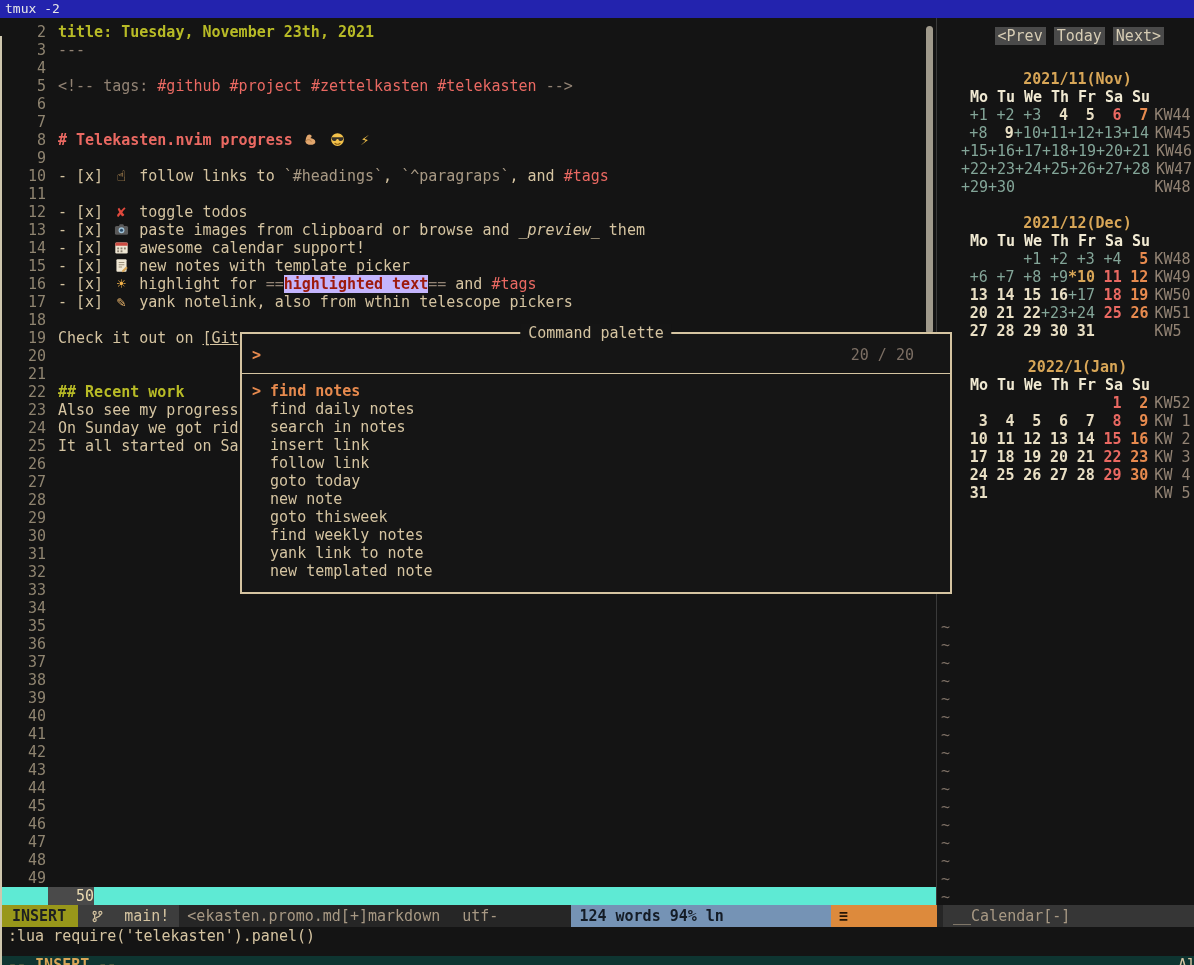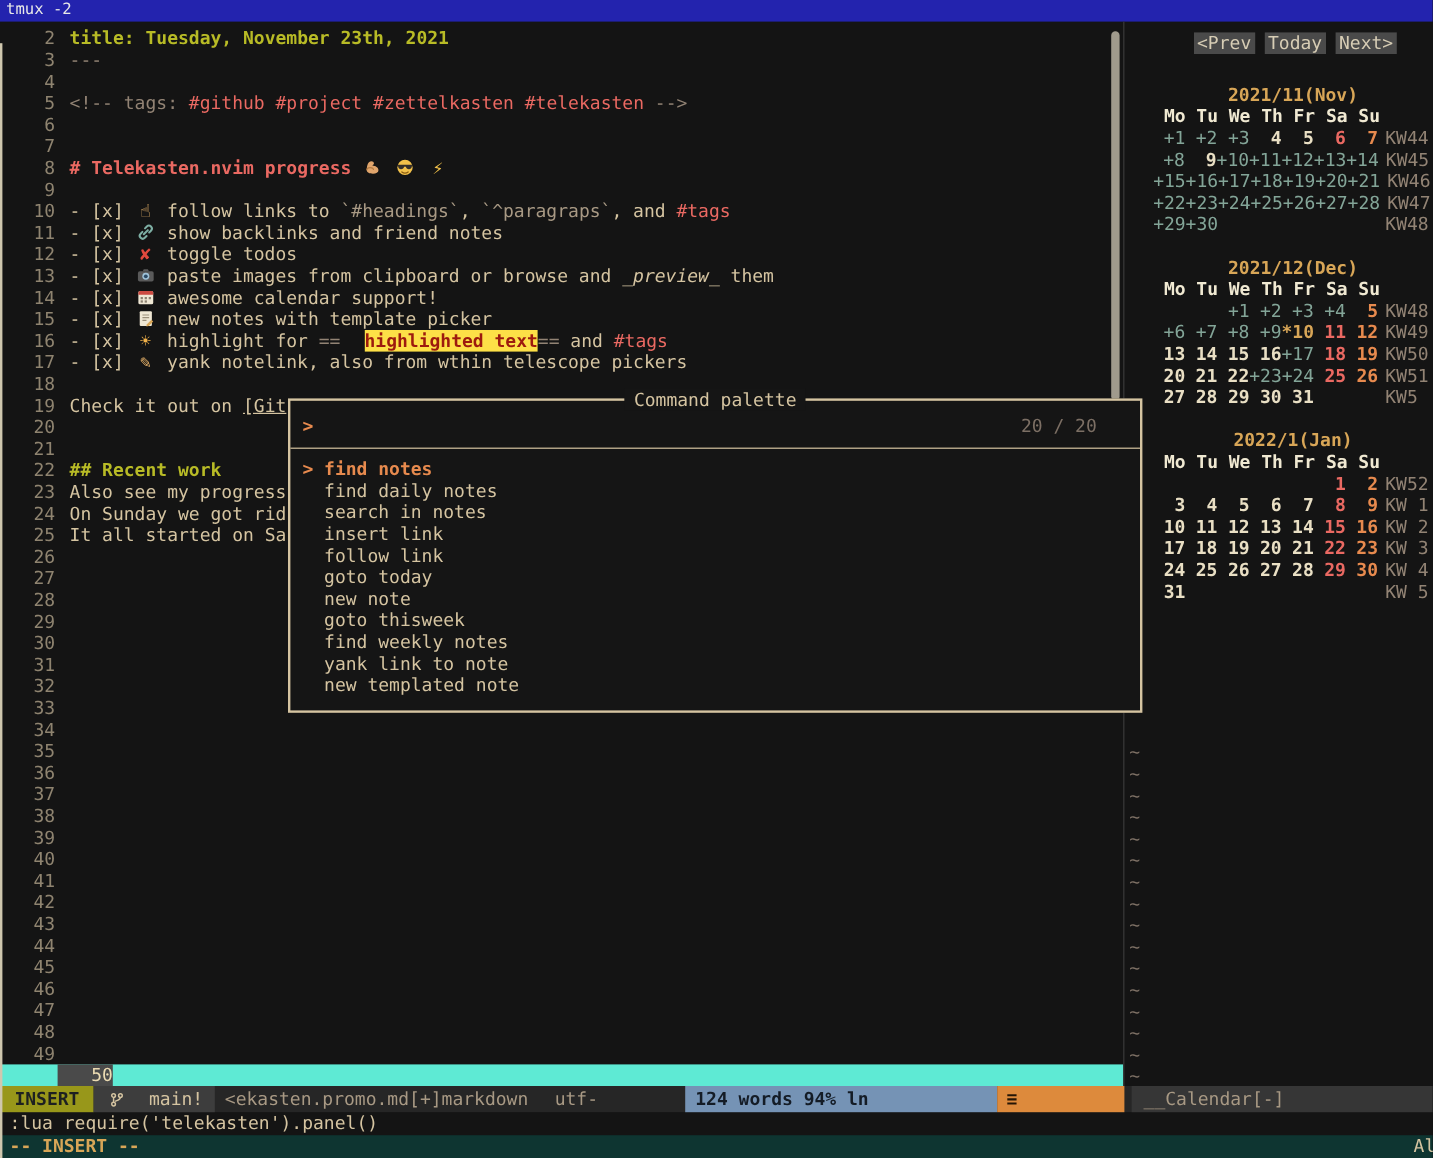--- a/index.html
+++ b/index.html
@@ -25,21 +25,21 @@
 
   
   .s-text { color:#d5c4a1; }
   .s-yaml { color:#b8bb26; font-weight:bold; }
   .s-comment { color:#928374; }
   .s-tag { color:#ea6962; }
   .s-h1 { color:#ea6962; font-weight:bold; }
   .s-h2 { color:#b8bb26; font-weight:bold; }
   .s-code { color:#a89984; }
   .s-em { color:#d5c4a1; font-style:italic; }
-  .s-hl { background:#fde047; color:#9d1a0e; font-weight:bold;margin-left:20px; }
+  .s-hl { background:#c4b5fd; color:#9d1a0e; font-weight:bold; }
   .s-link { color:#d5c4a1; text-decoration:underline; }
   .icon { display:inline-block; width:18px; text-align:center; }
   .icon svg { vertical-align:-2px; }
 
   
   .palette {
     position:absolute; left:240px; top:314px; width:712px; height:262px;
     background:#151515; border:2px solid #d5c4a1; z-index:5;
   }
   .palette-title { position:absolute; top:-10px; left:50%; transform:translateX(-50%);
@@ -77,21 +77,21 @@
   .sl-branch { background:#3d3d3d; color:#d5c4a1; padding:0 10px; display:inline-flex; align-items:center; gap:18px; }
   .sl-file { color:#a89984; padding-left:8px; }
   .sl-spacer { flex:1; }
   .sl-ft { color:#a89984; margin-right:22px; }
   .sl-enc { color:#a89984; margin-right:10px; }
   .sl-stats { background:#7593b5; color:#141c26; font-weight:bold; padding:0 8px; }
   .sl-buf { background:#dd8a3c; color:#241506; font-weight:bold; padding:0 8px; }
   .sl-cal { width:251px; background:#363636; color:#a89984; padding-left:10px; margin-left:6px; flex:none; }
 
   
-  .cmdline { height:19px; line-height:19px; padding-left:8px; color:#d5c4a1; background:#141414; }
+  .cmdline { height:29px; line-height:19px; padding-left:8px; color:#d5c4a1; background:#141414; }
   .modebar { position:relative; height:26px; line-height:19px; background:#0e3531; }
   .mode-ind { position:absolute; left:8px; color:#d8a657; font-weight:bold; }
   .ruler-pos { position:absolute; left:1030px; color:#d5c4a1;margin-top:36px; }
   .ruler-all { position:absolute; left:1158px; color:#d5c4a1;margin-left:20px; }
 </style>
 </head>
 <body>
 
 <div class="tmux-bar">
   <span>tmux  -2</span>
@@ -111,27 +111,21 @@
         <div class="line"><span class="gutter">8</span><span class="lcontent"><span class="s-h1"># Telekasten.nvim progress </span><span class="icon"><svg width="15" height="15" viewBox="0 0 16 16">
                 <path d="M2.8 10.6C2.8 6 4.2 2.6 6.8 2.6c1.4 0 2.4.8 2.4 1.8 0 .9-.7 1.5-1.5 2 2.9.3 5.5 1.6 5.5 4.2 0 2-2.1 3-4.9 3-3 0-5.5-1-5.5-3z" fill="#e0a56c"></path>
                 <path d="M2.8 10.6c0-1.4 1.4-2.4 3-2.4 1.8 0 3 .9 3 2.2" fill="none" stroke="#b27a42" stroke-width="1"></path>
               </svg></span><span class="s-text"> </span><span class="icon"><svg width="15" height="15" viewBox="0 0 16 16">
                 <circle cx="8" cy="8" r="6.8" fill="#f2c14a"></circle>
                 <path d="M1.8 5.6h12.4v1c0 1.9-1.1 3-2.7 3-1.5 0-2.5-.9-2.7-2.2h-1.6C7 8.7 6 9.6 4.5 9.6c-1.6 0-2.7-1.1-2.7-3z" fill="#35302a"></path>
                 <path d="M5.2 12c1.6 1.3 4 1.3 5.6 0" fill="none" stroke="#8a5c10" stroke-width="1.1" stroke-linecap="round"></path>
               </svg></span><span class="s-text"> </span><span class="icon" style="color: rgb(242, 193, 74);">⚡</span></span></div>
         <div class="line"><span class="gutter">9</span><span class="lcontent"></span></div>
         <div class="line"><span class="gutter">10</span><span class="lcontent"><span class="s-text">- [x] </span><span class="icon" style="color: rgb(232, 179, 106);">☝</span><span class="s-text"> follow links to </span><span class="s-code">`#headings`</span><span class="s-text">, </span><span class="s-code">`^paragraps`</span><span class="s-text">, and </span><span class="s-tag">#tags</span></span></div>
-        <div class="line"><span class="gutter">11</span><span class="lcontent"><span class="s-text">- [x] </span><span class="icon"><svg width="15" height="15" viewBox="0 0 16 16">
-                <g fill="none" stroke="#7daea3" stroke-width="1.8" stroke-linecap="round">
-                  <path d="M6.2 9.8l3.6-3.6"></path>
-                  <path d="M7.3 4.6l1.6-1.6a2.6 2.6 0 0 1 3.7 3.7l-1.6 1.6"></path>
-                  <path d="M8.7 11.4l-1.6 1.6a2.6 2.6 0 0 1-3.7-3.7l1.6-1.6"></path>
-                </g>
-              </svg></span><span class="s-text"> show backlinks and friend notes</span></span></div>
+        <div class="line"><span class="gutter">11</span></div>
         <div class="line"><span class="gutter">12</span><span class="lcontent"><span class="s-text">- [x] </span><span class="icon" style="color: rgb(224, 73, 61);">✘</span><span class="s-text"> toggle todos</span></span></div>
         <div class="line"><span class="gutter">13</span><span class="lcontent"><span class="s-text">- [x] </span><span class="icon"><svg width="15" height="15" viewBox="0 0 16 16">
                 <rect x="1" y="4.2" width="14" height="9.3" rx="1.6" fill="#5a5a5a"></rect>
                 <path d="M5.2 4.2l1-1.7h3.6l1 1.7z" fill="#5a5a5a"></path>
                 <circle cx="8" cy="8.8" r="3.1" fill="#9fc2d8"></circle>
                 <circle cx="8" cy="8.8" r="1.7" fill="#2c4b66"></circle>
               </svg></span><span class="s-text"> paste images from clipboard or browse and </span><span class="s-em">_preview_</span><span class="s-text"> them</span></span></div>
         <div class="line"><span class="gutter">14</span><span class="lcontent"><span class="s-text">- [x] </span><span class="icon"><svg width="15" height="15" viewBox="0 0 16 16">
                 <rect x="1.4" y="2.6" width="13.2" height="11.8" rx="1.4" fill="#efe7d4"></rect>
                 <path d="M1.4 4a1.4 1.4 0 0 1 1.4-1.4h10.4A1.4 1.4 0 0 1 14.6 4v2H1.4z" fill="#cc4b42"></path>

